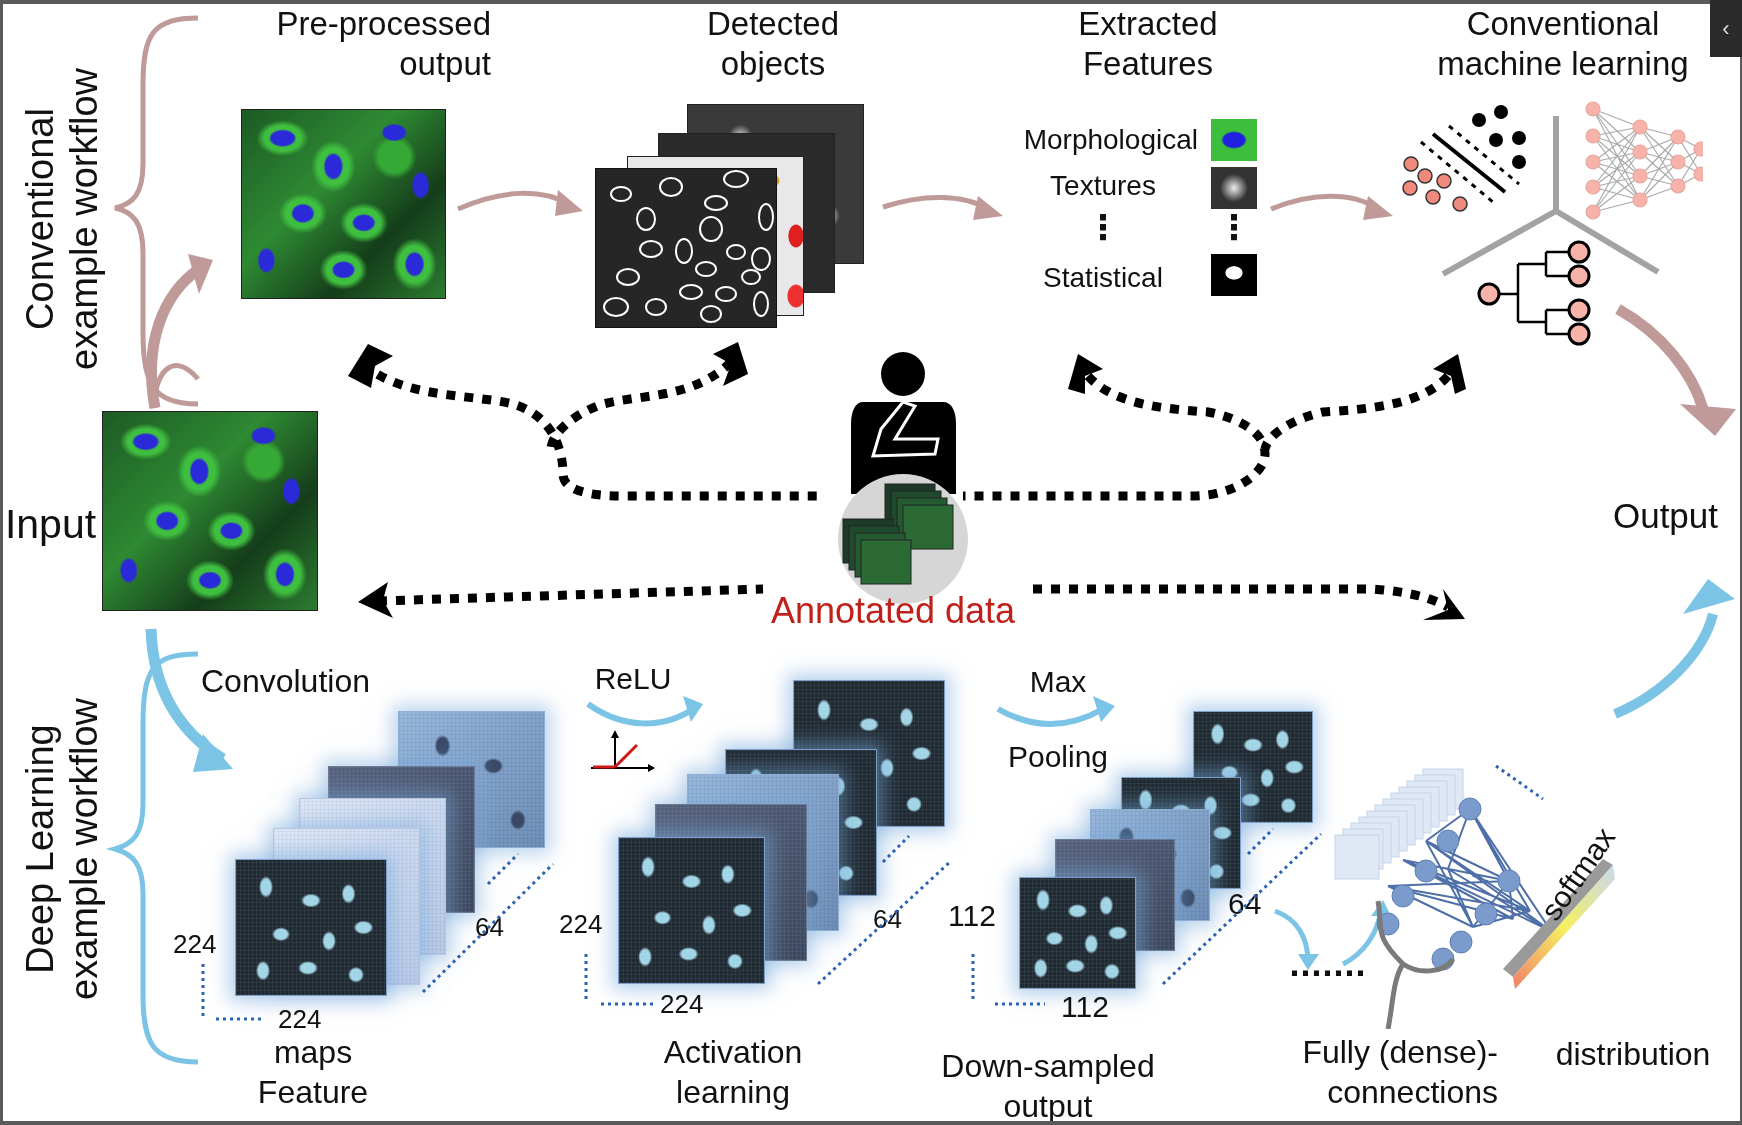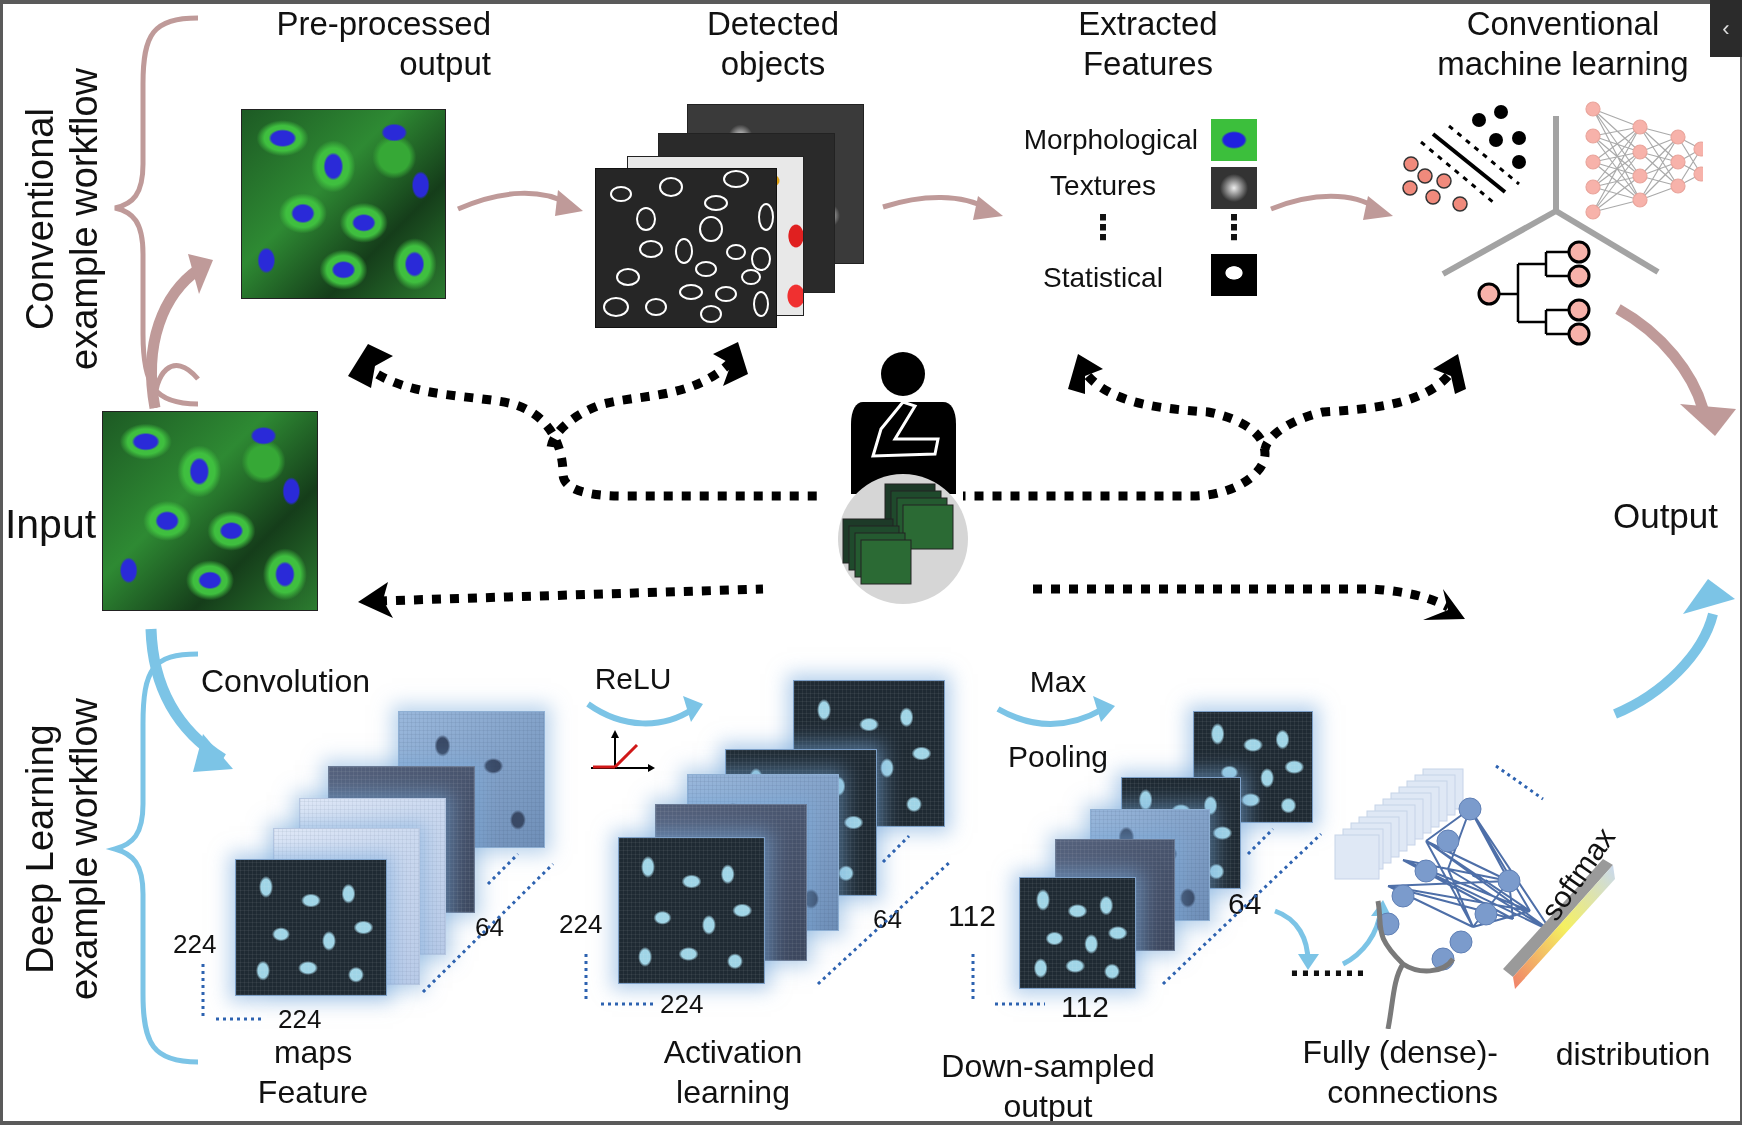--- a/index.html
+++ b/index.html
@@ -287,20 +287,21 @@
       <rect x="74" y="154" width="50" height="44" fill="#245a30" stroke="#222"></rect>
       <rect x="80" y="161" width="50" height="44" fill="#2b6a34" stroke="#222"></rect>
     </g>
     <g>
       <rect x="20" y="175" width="50" height="44" fill="#1d3a28" stroke="#222"></rect>
       <rect x="26" y="182" width="50" height="44" fill="#1f4a2c" stroke="#222"></rect>
       <rect x="32" y="189" width="50" height="44" fill="#245a30" stroke="#222"></rect>
       <rect x="38" y="196" width="50" height="44" fill="#2b6a34" stroke="#222"></rect>
     </g>
   </svg>
+  <div class="lbl" style="left:740px;top:587px;width:300px;color:#c0201a;font-size:36px;">Annotated data</div>
 
   <div class="lbl" style="left:1595px;top:492px;width:135px;font-size:35px;">Output</div>
 
   <div class="lbl" style="left:180px;top:657px;width:205px;font-size:32px;">Convolution</div>
   <div class="lbl" style="left:585px;top:655px;width:90px;font-size:30px;">ReLU</div>
   <div class="lbl" style="left:1015px;top:658px;width:80px;font-size:30px;">Max</div>
   <div class="lbl" style="left:990px;top:733px;width:130px;font-size:30px;">Pooling</div>
 
   <div>
     <div class="lightmap" style="left:395px;top:707px;width:145px;height:135px;"></div>

